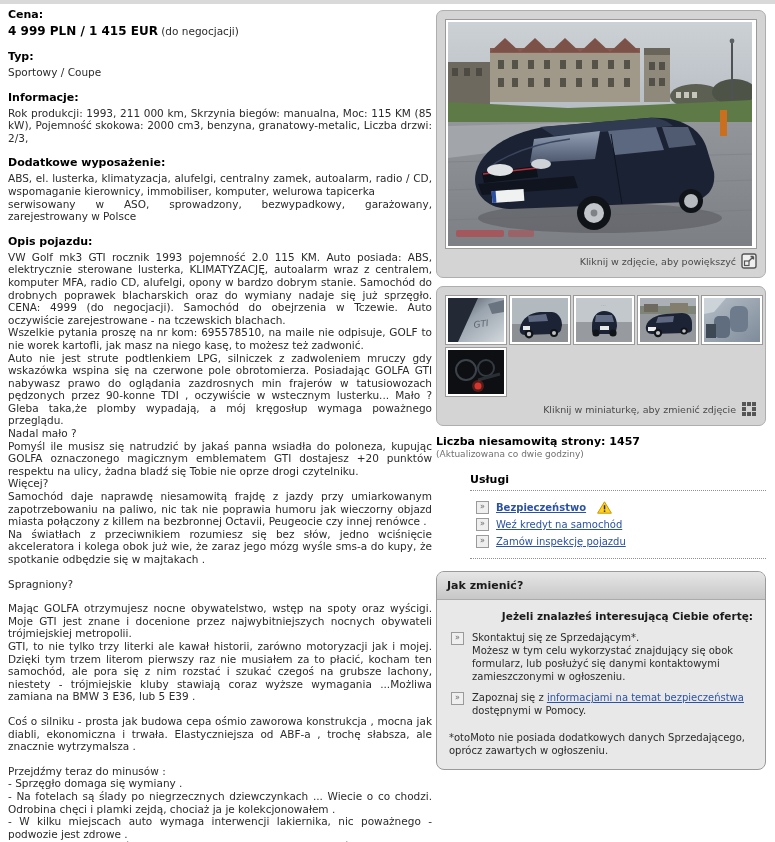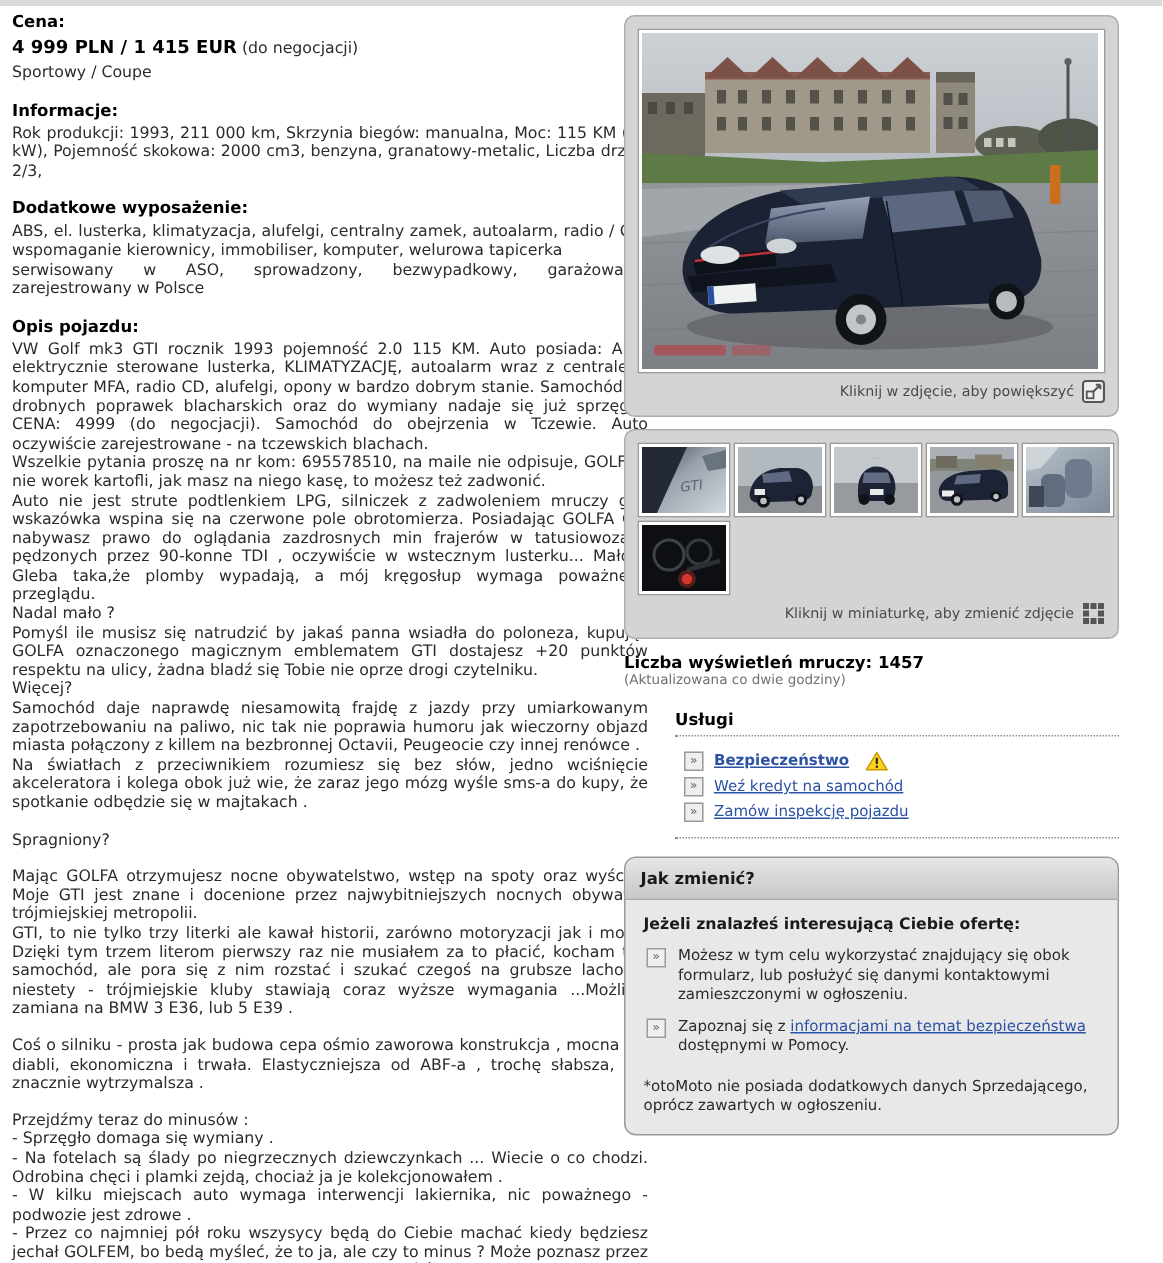--- a/index.html
+++ b/index.html
@@ -13,21 +13,21 @@
   .sec-label:first-child{margin-top:0;}
   .sec-value{font-size:10.5px;line-height:12.6px;text-align:justify;}
   .price-line{font-size:10.5px;margin:2px 0 4px 0;}
   .price-strong{font-weight:bold;font-size:12px;color:#000;}
   .price-note{font-size:10.5px;color:#2b2b2b;}
   .desc p{margin:0 0 12px 0;font-size:10.5px;line-height:12.6px;
           text-align:justify;white-space:pre-line;}
   .desc p.gap-big{margin-top:12px;}
 
   
-  .right-col{position:absolute;top:10px;left:416px;width:330px;}
+  .right-col{position:absolute;top:10px;left:436px;width:330px;}
   .gray-box{background:#d4d4d4;border:1px solid #aeaeae;border-radius:7px;padding:8px;}
   .photo-frame{background:#fff;border:1px solid #9a9a9a;padding:2px;cursor:pointer;}
   .photo-frame svg{display:block;}
   .caption-row{display:flex;justify-content:flex-end;align-items:center;gap:5px;
                margin-top:4px;font-size:9.5px;color:#4a4a4a;}
   .thumbs-box{margin-top:8px;}
   .thumbs-wrap{display:flex;flex-wrap:wrap;gap:2px;width:320px;}
   .thumb{background:#fff;border:1px solid #9a9a9a;padding:2px;cursor:pointer;}
   .thumb svg{display:block;}
 
@@ -41,21 +41,21 @@
   .svc-item{display:flex;align-items:center;gap:7px;margin:4px 0;}
   .bullet-ico{width:11px;height:11px;border:1px solid #9a9a9a;background:#efefef;
               font-size:8px;line-height:10px;text-align:center;color:#666;flex:none;}
   .svc-link{font-size:10px;color:#2b52a3;text-decoration:underline;cursor:pointer;}
   .svc-link.bold{font-weight:bold;}
 
   .howto{margin-top:12px;border:1px solid #9a9a9a;border-radius:8px;overflow:hidden;background:#e8e8e8;}
   .howto-head{background:linear-gradient(#e6e6e6,#c7c7c7);border-bottom:1px solid #ababab;
               padding:7px 10px;font-weight:bold;font-size:11px;color:#1a1a1a;}
   .howto-body{padding:10px 12px 12px 12px;}
-  .howto-intro{font-weight:bold;font-size:10.5px;color:#1a1a1a;margin-bottom:9px;}
+  .howto-intro{font-weight:bold;font-size:10.5px;color:#1a1a1a;margin-bottom:9px;text-align:right;}
   .howto-item{display:flex;gap:8px;margin:0 0 8px 2px;}
   .howto-item .bullet-ico{margin-top:1px;}
   .howto-text{font-size:10px;line-height:13px;color:#2b2b2b;}
   .howto-text .t-strong{display:block;}
   .inline-link{color:#2b52a3;text-decoration:underline;cursor:pointer;text-align:center;}
   .footnote{font-size:10px;line-height:13px;color:#2b2b2b;margin-top:14px;}
 
   .warn-ico{display:inline-block;vertical-align:middle;margin-left:4px;}
 </style>
 </head>
@@ -63,20 +63,21 @@
 
 <div class="page">
   <div class="top-strip"></div>
 
   <div class="left-col">
     <div class="sec-label">Cena:</div>
     <div class="price-line">
       <span class="price-strong">4 999 PLN / 1 415 EUR</span><span class="price-note"> (do negocjacji)</span>
     </div>
 
+    <div class="sec-label">Typ:</div>
     <div class="sec-value">Sportowy / Coupe</div>
 
     <div class="sec-label">Informacje:</div>
     <div class="sec-value">Rok produkcji: 1993, 211 000 km, Skrzynia biegów: manualna, Moc: 115 KM (85 kW), Pojemność skokowa: 2000 cm3, benzyna, granatowy-metalic, Liczba drzwi: 2/3,</div>
 
     <div class="sec-label">Dodatkowe wyposażenie:</div>
     <div class="sec-value">ABS, el. lusterka, klimatyzacja, alufelgi, centralny zamek, autoalarm, radio / CD, wspomaganie kierownicy, immobiliser, komputer, welurowa tapicerka</div>
 
     <div class="sec-value">serwisowany w ASO, sprowadzony, bezwypadkowy, garażowany, zarejestrowany w Polsce</div>
 
@@ -313,21 +314,21 @@
             <rect x="1" y="6" width="4" height="4"></rect>
               <rect x="11" y="6" width="4" height="4"></rect>
             <rect x="1" y="11" width="4" height="4"></rect>
               <rect x="6" y="11" width="4" height="4"></rect>
               <rect x="11" y="11" width="4" height="4"></rect>
           </g>
         </svg>
       </div>
     </div>
 
-    <div class="views"><span>Liczba wyświetleń mruczy: </span><span>1457</span></div>
+    <div class="views"><span>Liczba niesamowitą strony: </span><span>1457</span></div>
     <div class="views-note">(Aktualizowana co dwie godziny)</div>
 
     <div class="services">
       <div class="services-title">Usługi</div>
       <div class="dotted"></div>
       <div class="svc-list">
         <div class="svc-item">
           <span class="bullet-ico">»</span>
           <a class="svc-link bold">Bezpieczeństwo</a>
           <svg class="warn-ico" width="15" height="13" viewBox="0 0 15 13">
@@ -348,20 +349,21 @@
       <div class="dotted"></div>
     </div>
 
     <div class="howto">
       <div class="howto-head">Jak zmienić?</div>
       <div class="howto-body">
         <div class="howto-intro">Jeżeli znalazłeś interesującą Ciebie ofertę:</div>
         <div class="howto-item">
           <span class="bullet-ico">»</span>
           <div class="howto-text">
+            <span class="t-strong">Skontaktuj się ze Sprzedającym*.</span>
             <span>Możesz w tym celu wykorzystać znajdujący się obok formularz, lub posłużyć się danymi kontaktowymi zamieszczonymi w ogłoszeniu.</span>
           </div>
         </div>
         <div class="howto-item">
           <span class="bullet-ico">»</span>
           <div class="howto-text">
             <span>Zapoznaj się z </span><a class="inline-link">informacjami na temat bezpieczeństwa</a><span> dostępnymi w Pomocy.</span>
           </div>
         </div>
         <div class="footnote">*otoMoto nie posiada dodatkowych danych Sprzedającego, oprócz zawartych w ogłoszeniu.</div>

